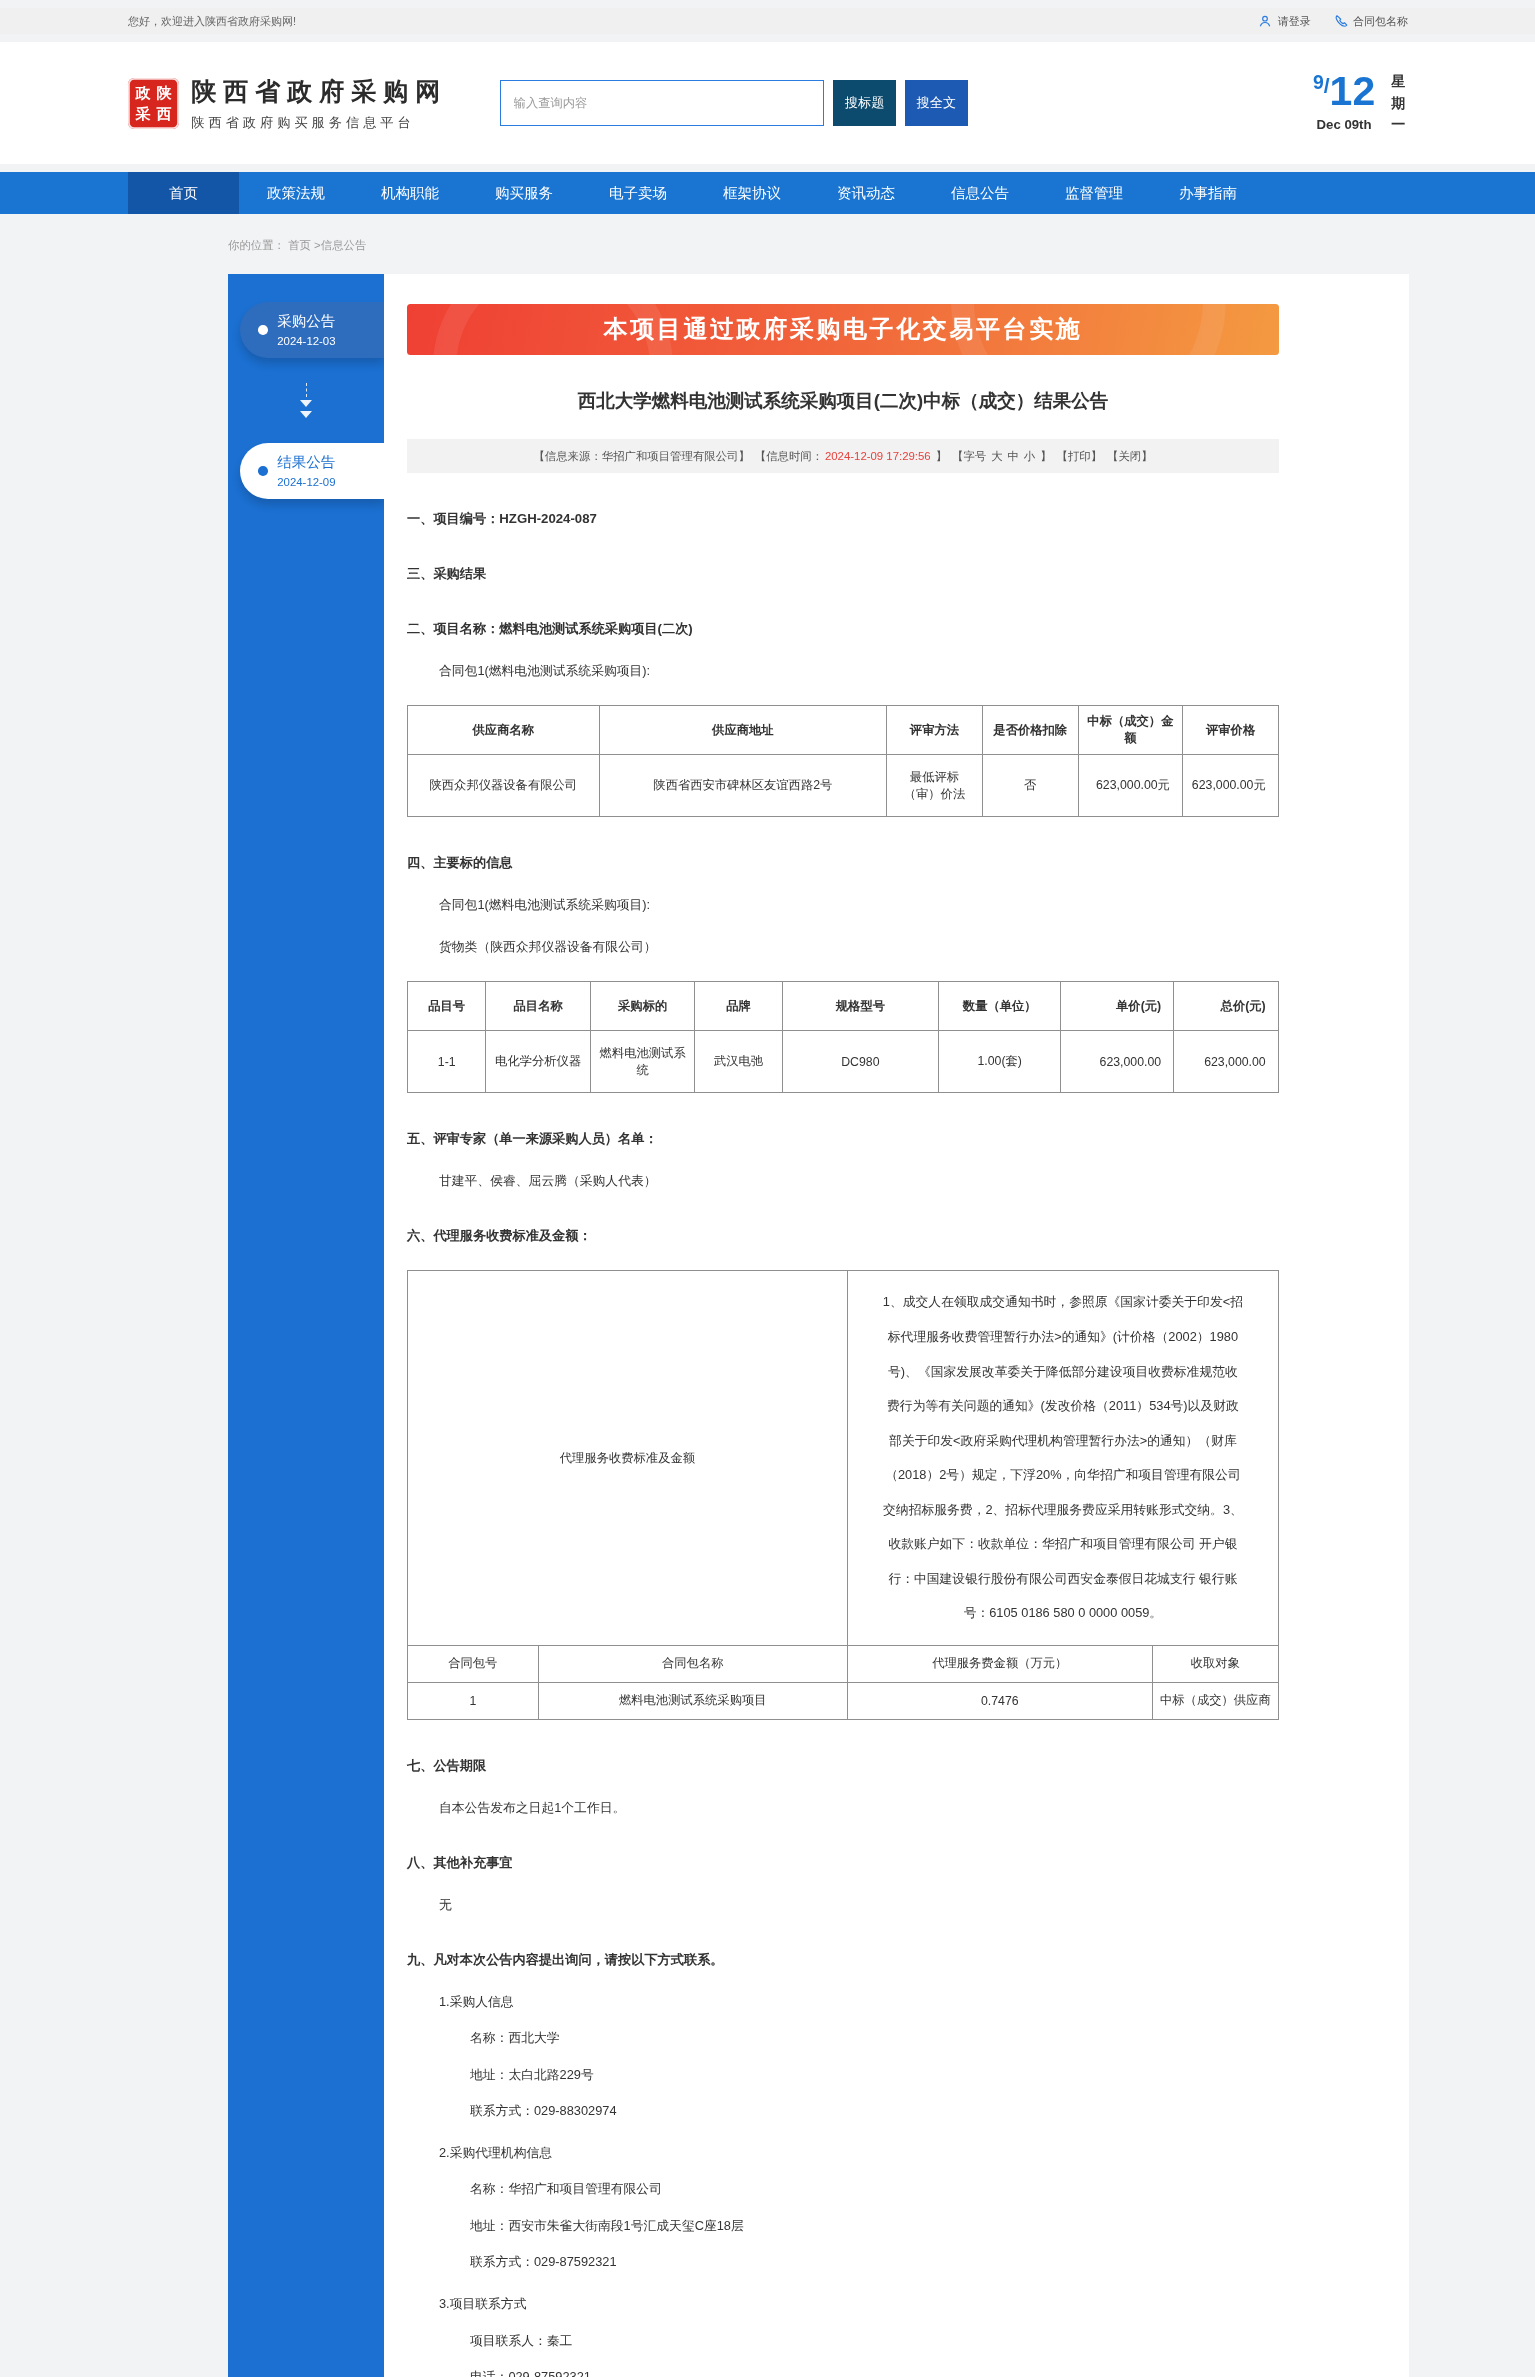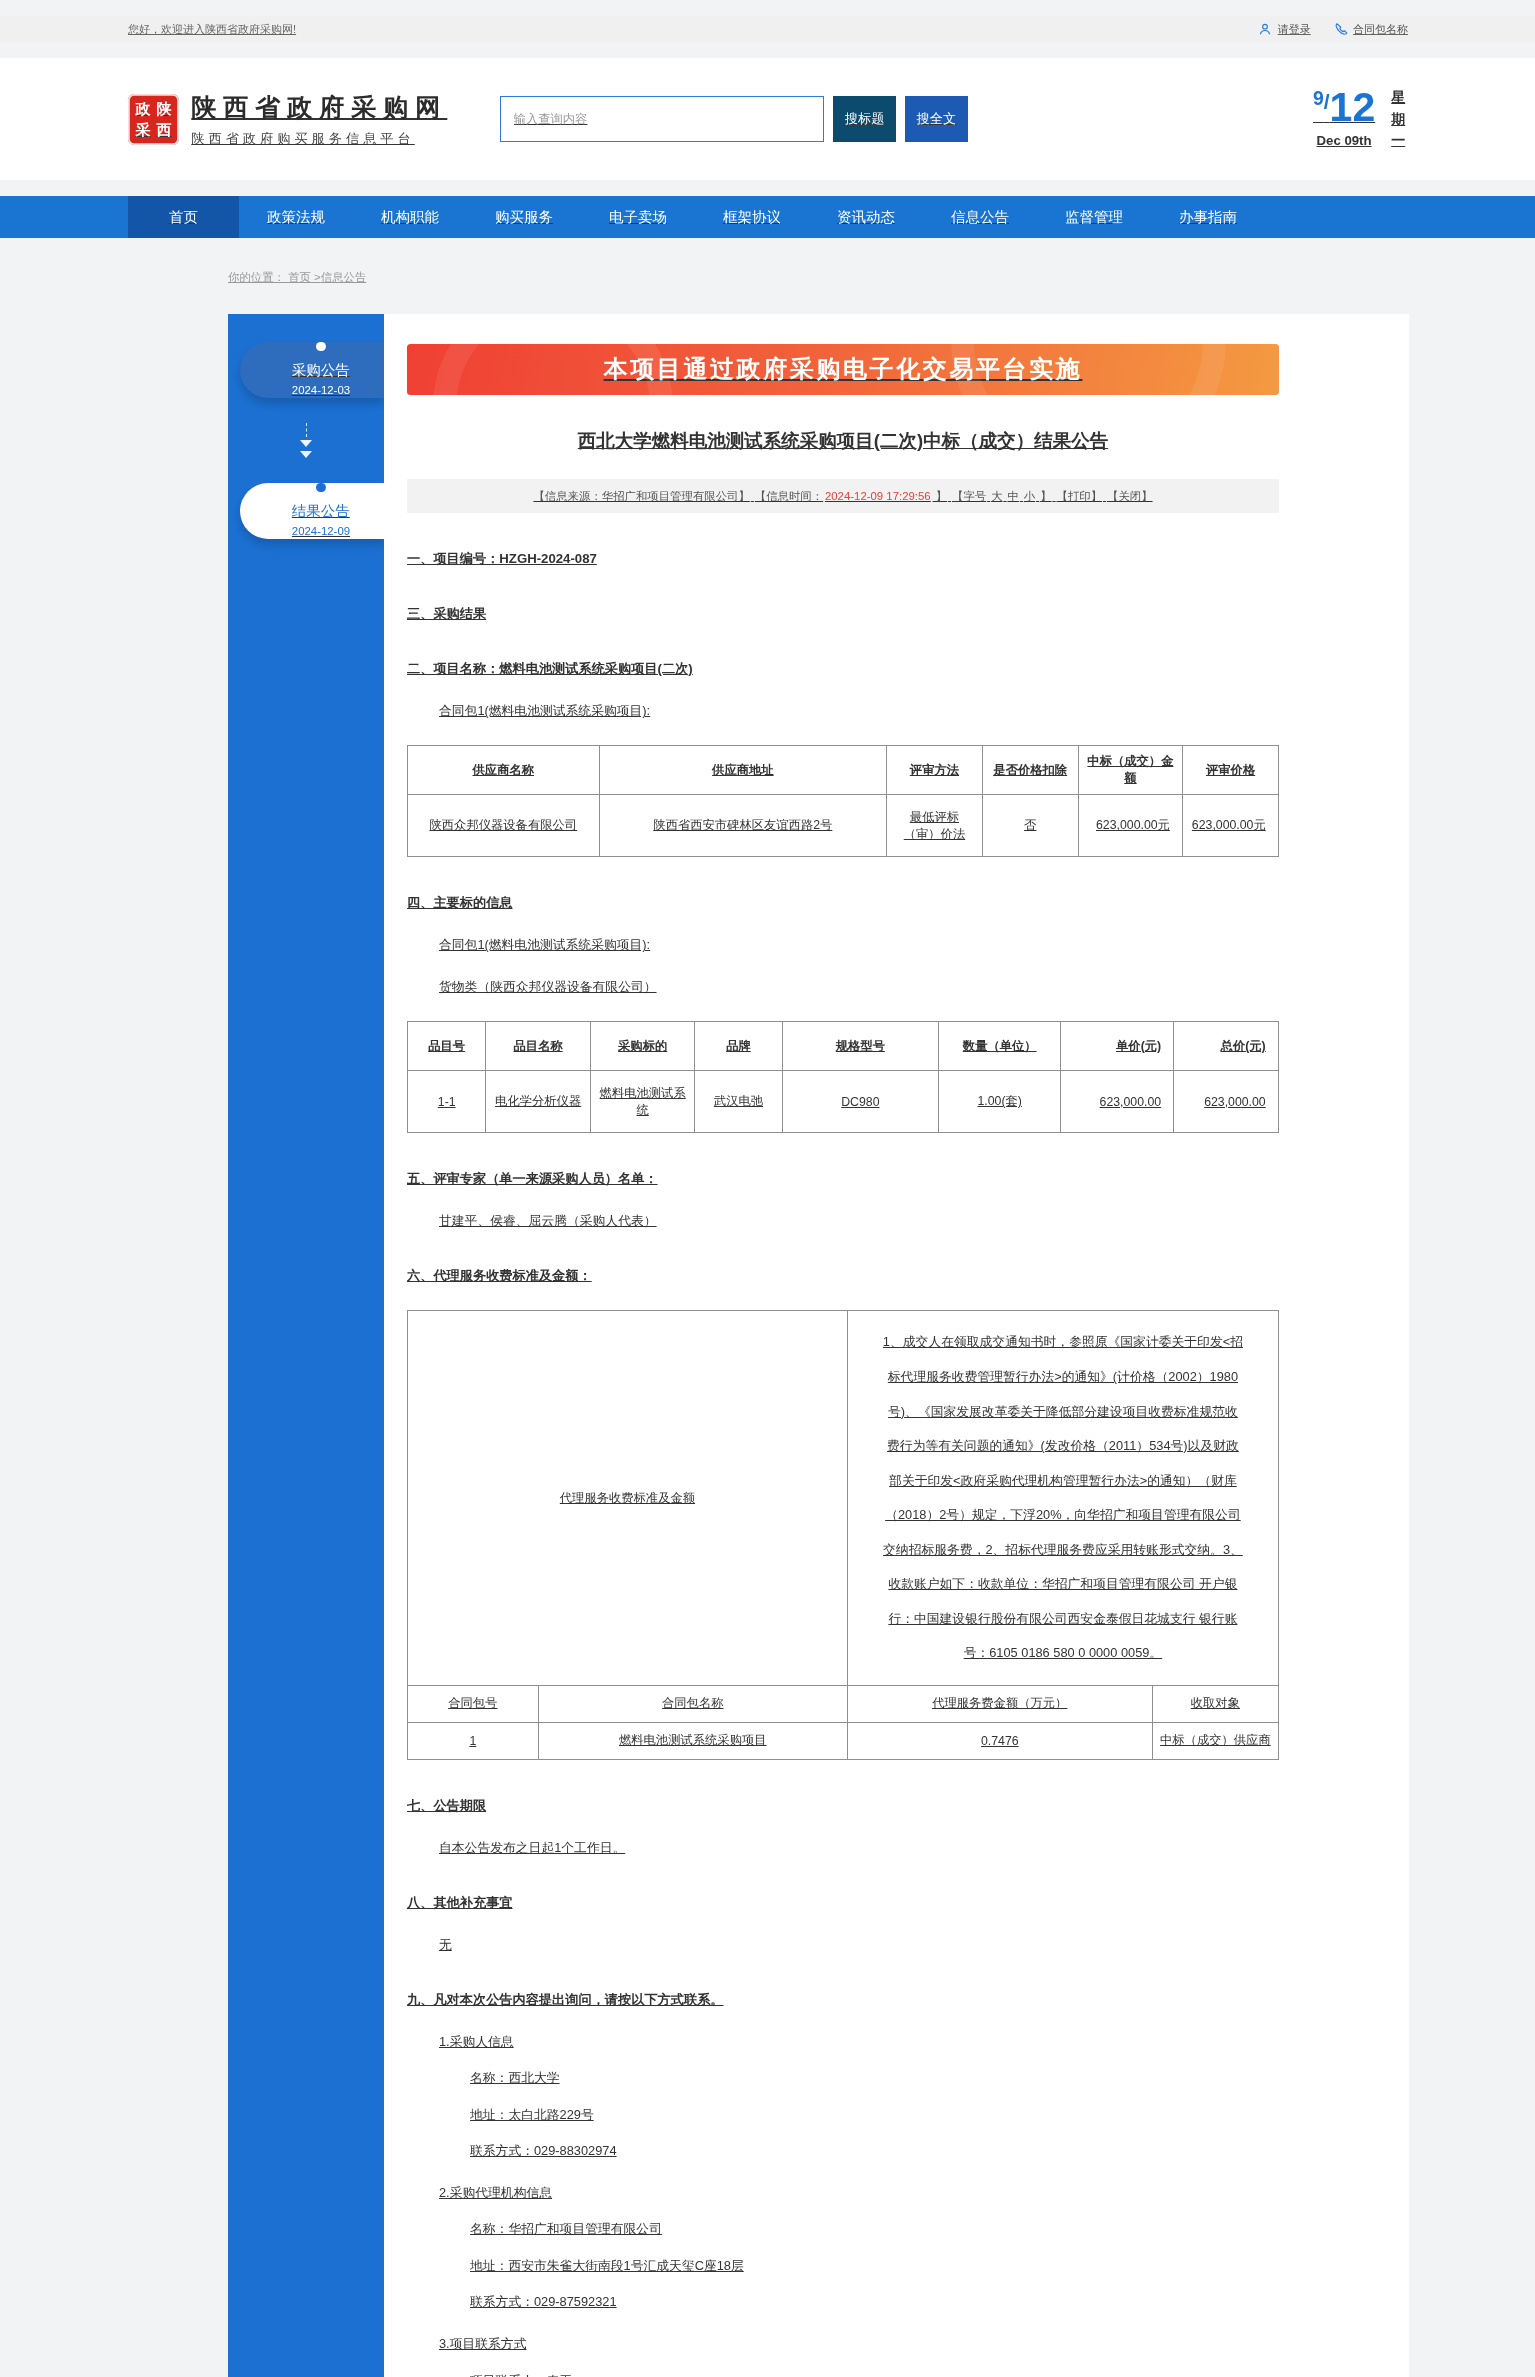--- a/index.html
+++ b/index.html
@@ -1,18 +1,18 @@
 <!DOCTYPE html>
 <html lang="zh" style="font-size:14px"><head>
 <meta charset="utf-8">
 <style>
   * { box-sizing: border-box; }
   html,body { margin:0; padding:0; background:#f2f3f5; font-family:"Liberation Sans","DejaVu Sans",sans-serif; color:#333; }
   body { width:1536px; margin:0 auto; }
-  .container { width:1280px; margin:16px auto;text-decoration:underline; }
+  .container { width:1280px; margin:8px auto; }
 
   
   .topbar { background:#f0f0f0; height:26.4px; font-size:11px; color:#666; }
   .topbar .container { display:flex; justify-content:space-between; align-items:center; height:26.4px; }
   .topbar-right { display:flex; align-items:center; gap:23px; }
   .top-link { display:flex; align-items:center; gap:5.3px; cursor:pointer; color:#555; }
   .top-link svg { display:block; }
 
   
   .header { background:#fff; }
@@ -45,21 +45,21 @@
 
   
   .crumbs { padding:16px 0 12.3px; font-size:11.4px; color:#999; }
   .crumbs .inner { margin-left:100px; }
   .crumbs a { color:#999; text-decoration:none; cursor:pointer; }
 
   
   .card { display:flex; margin-left:100px; width:1181px; }
 
   .side { width:156px; background:#1b70d2; padding-top:28px; flex-shrink:0; }
-  .side-item { height:56px; margin-left:12.3px; border-radius:28px 0 0 28px; display:flex; align-items:center; padding-left:17.6px; gap:9.7px; background:#2e6cbe; color:#fff; box-shadow:0 6.2px 8.8px rgba(0,0,0,.16); cursor:pointer;flex-direction:column; }
+  .side-item { height:56px; margin-left:12.3px; border-radius:28px 0 0 28px; display:flex; align-items:center; padding-left:17.6px; gap:9.7px; background:#2e6cbe; color:#fff; box-shadow:0 6.2px 8.8px rgba(0,0,0,.16); cursor:pointer; }
   .side-item .dot { width:9.7px; height:9.7px; border-radius:50%; background:#fff; flex-shrink:0; }
   .side-item.active { background:#fff; color:#1b70d2; }
   .side-item.active .dot { background:#1b70d2; }
   .side-item .t1 { font-size:14.5px; }
   .side-item .t2 { font-size:11.4px; margin-top:3.5px; }
   .side-arrow { display:flex; flex-direction:column; align-items:center; margin:25px auto; width:17.6px; }
   .dash { height:14px; border-left:1.8px dashed rgba(255,255,255,.85); }
   .tri { width:0; height:0; border-left:6.2px solid transparent; border-right:6.2px solid transparent; border-top:7px solid rgba(255,255,255,.92); margin-top:3.5px; }
 
   .main { flex:1; background:#fff; padding:30px 130px 70px 23px; }

